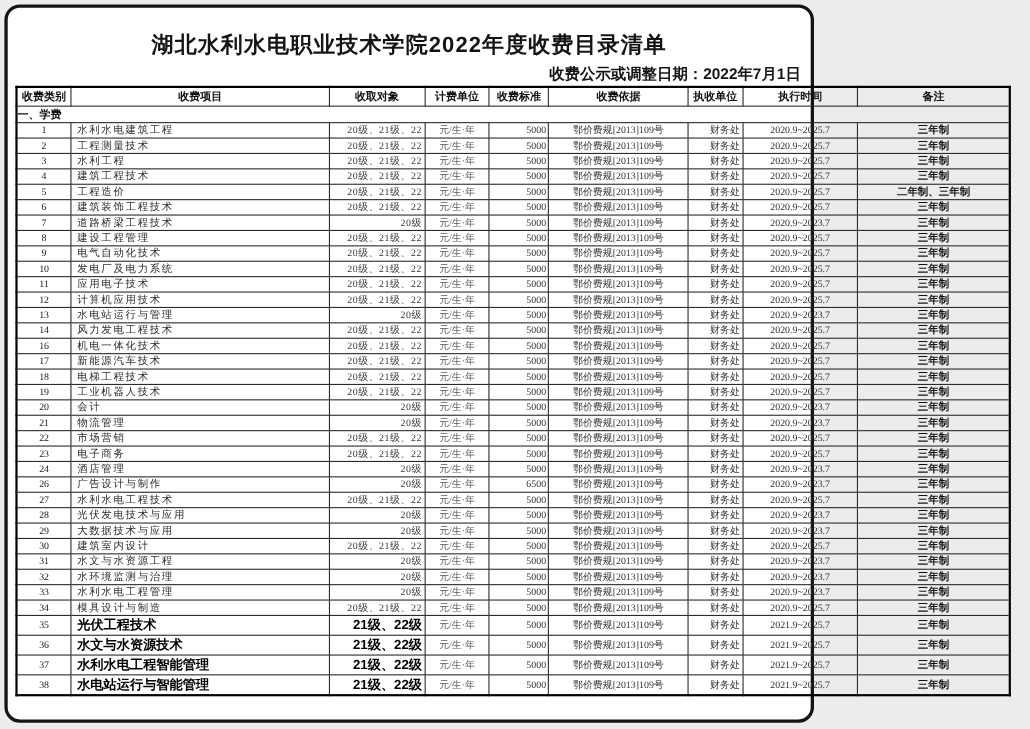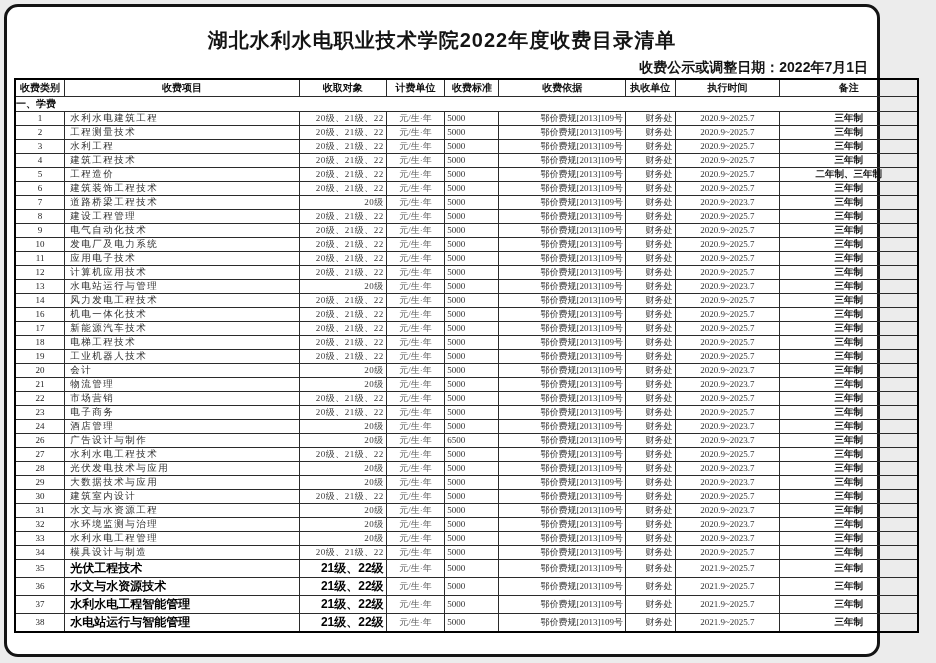--- a/index.html
+++ b/index.html
@@ -2,21 +2,21 @@
 <html><head>
 <meta charset="utf-8">
 <style>
   html,body{margin:0;padding:0;}
   body{
     width:936px;height:663px;position:relative;overflow:hidden;
     background:#ececec;
     font-family:"Liberation Sans",sans-serif;
   }
   .page{
-    position:absolute;left:4px;top:4px;width:876px;height:653px;
+    position:absolute;left:4px;top:4px;width:736px;height:653px;
     box-sizing:border-box;background:#ffffff;
     border:3px solid #141414;border-radius:14px;
   }
   .doc-title{
     position:absolute;top:20px;left:0;right:0;text-align:center;
     font-size:20px;font-weight:bold;color:#141414;letter-spacing:1px;
   }
   .doc-date{
     position:absolute;top:52px;right:9px;
     font-size:14px;font-weight:bold;color:#141414;
@@ -39,22 +39,22 @@
   }
   .fee-table tbody tr{height:14px;}
   tr.section-row td{
     text-align:left;font-weight:bold;font-size:10px;color:#111;
     font-family:"Liberation Sans",sans-serif;padding-left:0;
   }
   td.no{text-align:center;font-size:9px;color:#222;}
   td.item{text-align:left;padding-left:5px;font-size:9.5px;letter-spacing:1.5px;color:#2e2e2e;margin-left:36px;}
   td.target{text-align:right;font-size:9px;letter-spacing:0.5px;color:#3a3a3a;}
   td.unit{text-align:center;font-size:9px;color:#5a5a5a;}
-  td.standard{text-align:left;font-size:9px;color:#333;}
-  td.basis{text-align:right;font-size:9px;color:#333;}
+  td.standard{text-align:right;font-size:9px;color:#333;}
+  td.basis{text-align:center;font-size:9px;color:#333;}
   td.dept{text-align:right;font-size:9px;color:#333;}
   td.period{text-align:center;font-size:9px;color:#333;}
   td.remark{text-align:center;font-size:9.5px;font-weight:bold;color:#111;
     font-family:"Liberation Sans",sans-serif;margin-top:32px;}
   tr.hl td.item,tr.hl td.target{
     font-family:"Liberation Sans",sans-serif;
     font-size:12px;font-weight:bold;letter-spacing:0;color:#000;
   }
   col.c-no{width:5.5%;} col.c-item{width:26%;} col.c-target{width:9.6%;}
   col.c-unit{width:6.5%;} col.c-standard{width:6%;} col.c-basis{width:14%;}

